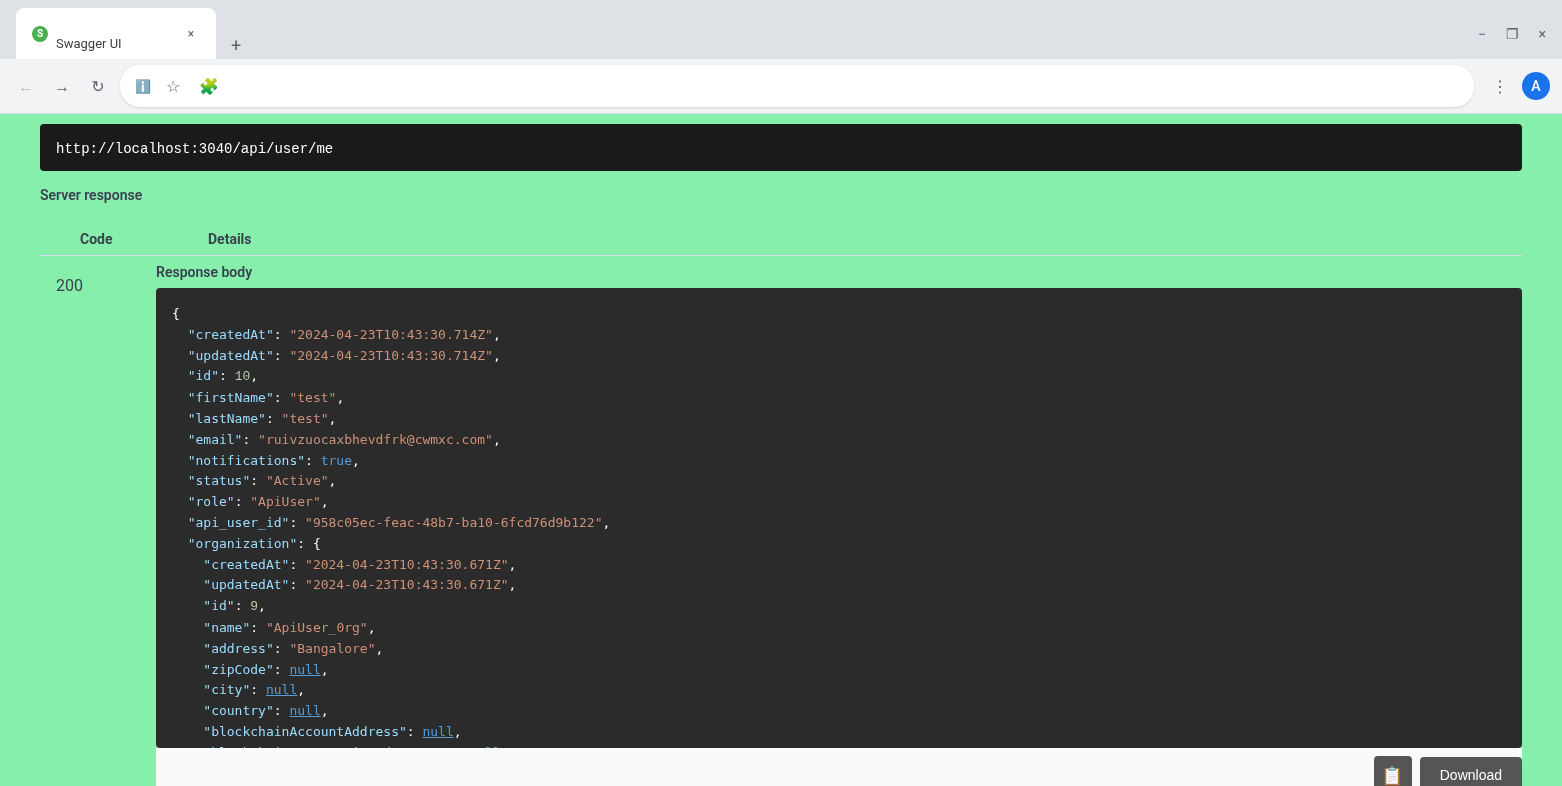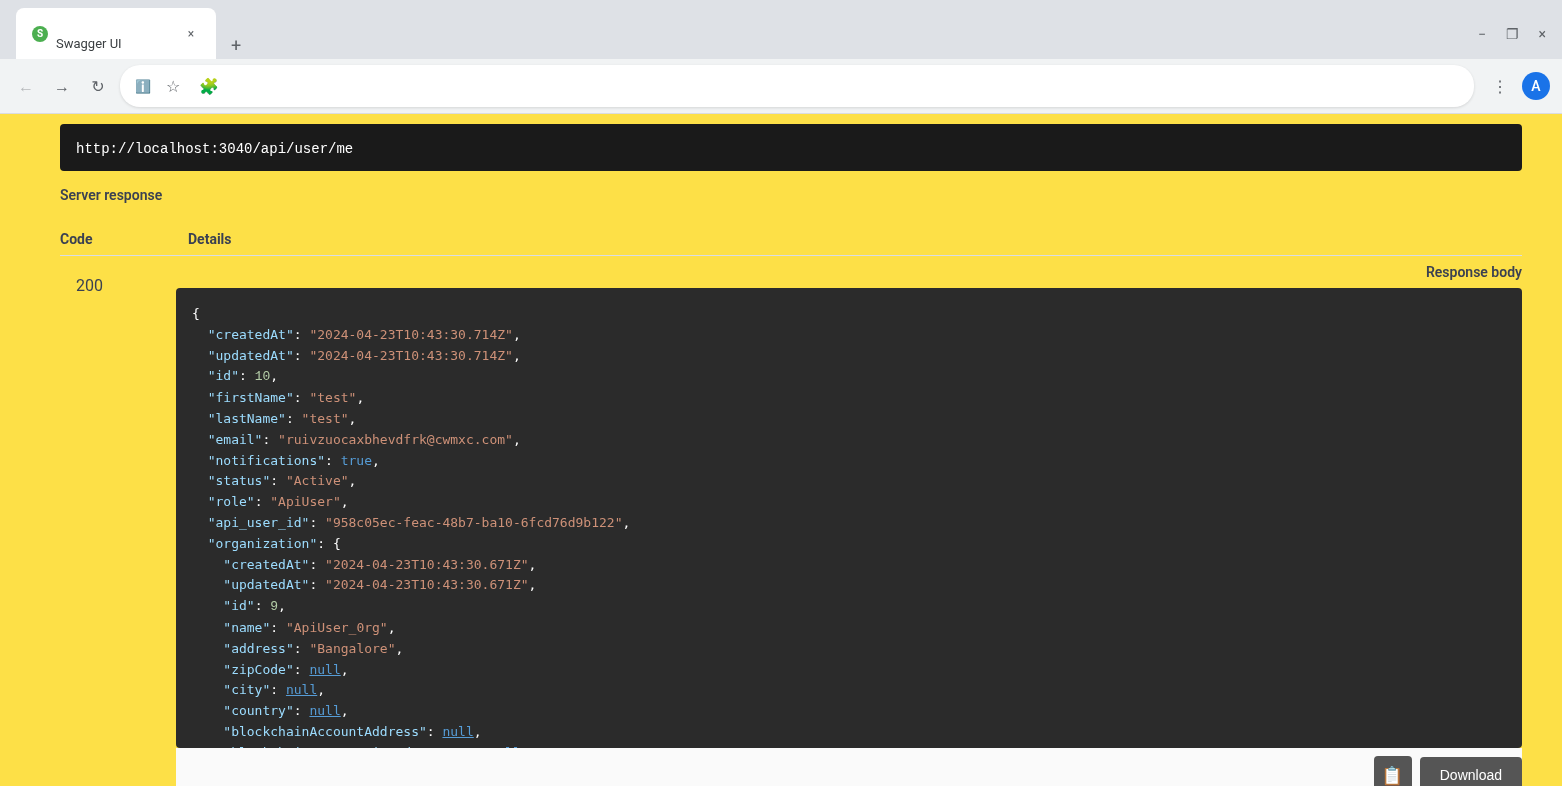--- a/index.html
+++ b/index.html
@@ -170,25 +170,24 @@
       justify-content: center;
       font-size: 14px;
       color: white;
       font-weight: 500;
       cursor: pointer;
     }
 
     
     .page-content {
       flex: 1;
-      background: #fde047;
+      background: #86efac;
       overflow: hidden;
       display: flex;
       flex-direction: column;
-      padding-left: 20px;
     }
     .swagger-content {
       padding: 0 40px;
       flex: 1;
       overflow: hidden;
       display: flex;
       flex-direction: column;
     }
 
     
@@ -216,20 +215,21 @@
       gap: 0;
       padding: 8px 0;
       border-bottom: 1px solid #d8dde6;
       margin-bottom: 8px;
     }
     .response-table-header .col-code {
       width: 100px;
       font-size: 14px;
       font-weight: 700;
       color: #3b4151;
+      margin-left: 40px;
     }
     .response-table-header .col-details {
       font-size: 14px;
       font-weight: 700;
       color: #3b4151;
       margin-left: 28px;
     }
     .response-row {
       display: flex;
       gap: 0;
@@ -244,21 +244,20 @@
       margin-left: 16px;
     }
     .response-details {
       flex: 1;
     }
     .response-body-label {
       font-size: 14px;
       font-weight: 600;
       color: #3b4151;
       margin-bottom: 8px;
-      text-align: right;
     }
 
     
     .code-block {
       background: #2b2b2b;
       border-radius: 4px;
       padding: 16px;
       font-family: 'Courier New', Courier, monospace;
       font-size: 13px;
       line-height: 1.6;

